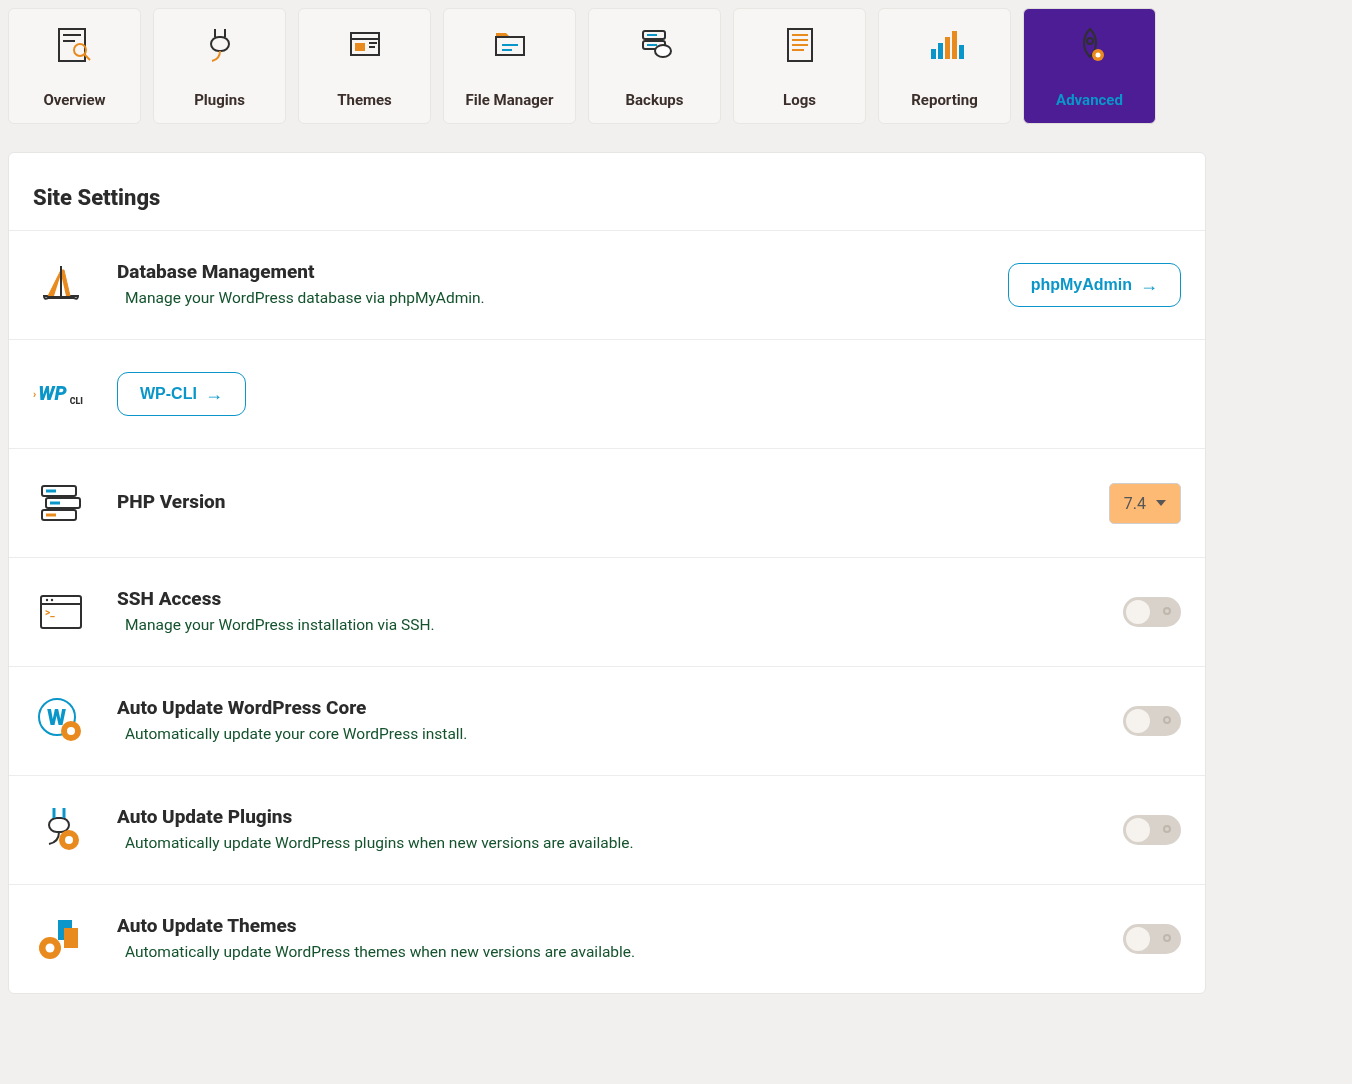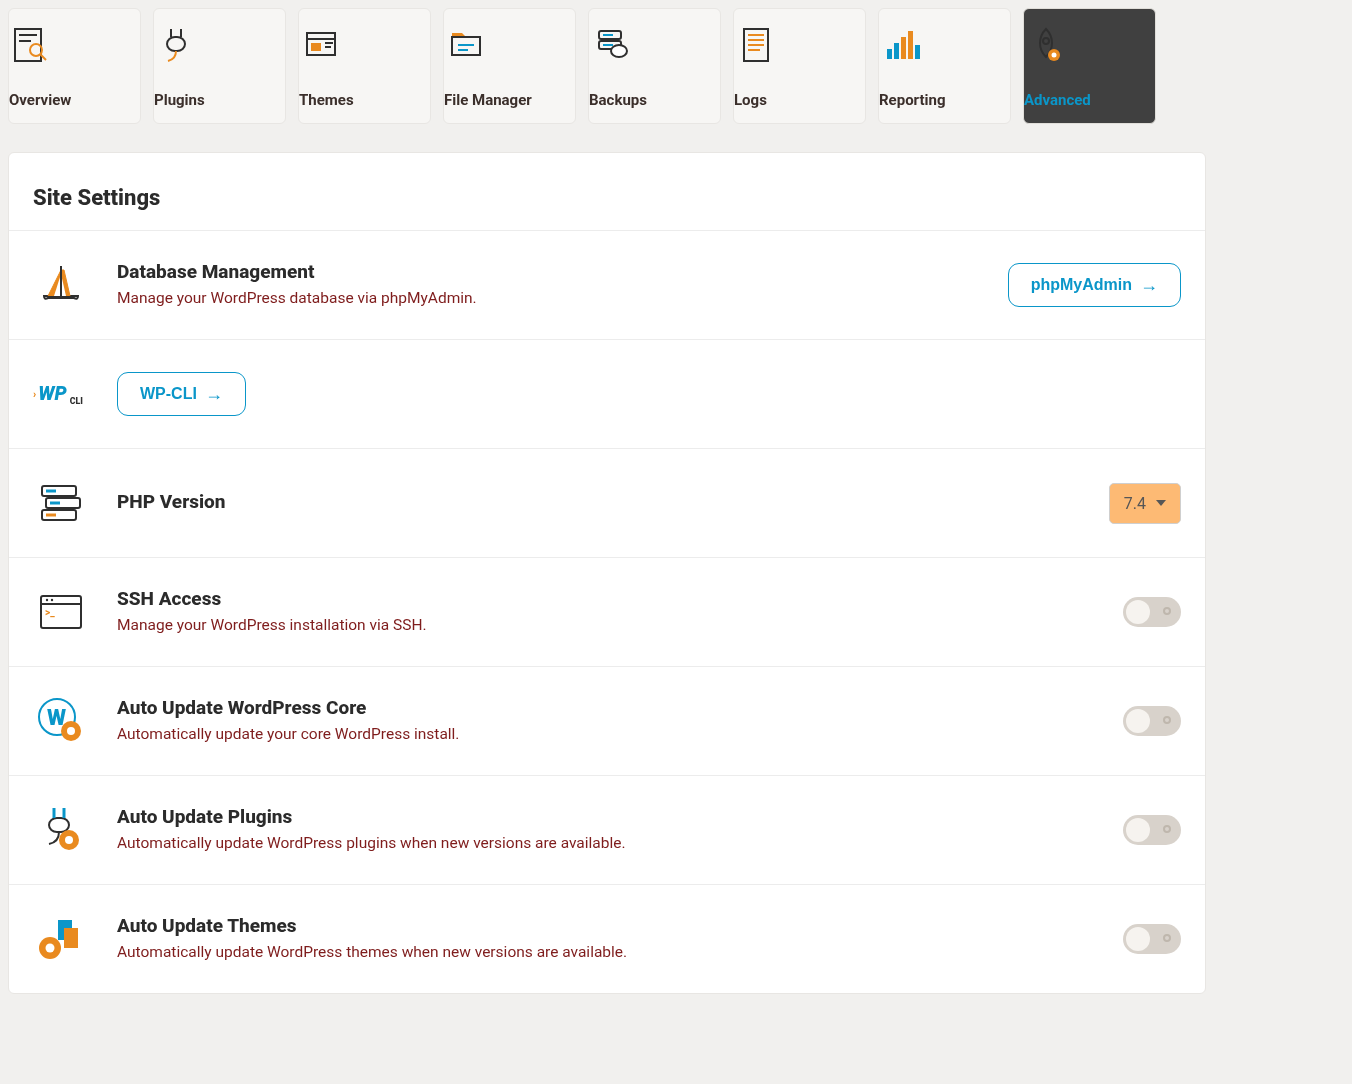--- a/index.html
+++ b/index.html
@@ -14,26 +14,27 @@
     gap: 12px;
   }
   .tab {
     background: #f7f6f4;
     border: 1px solid #e8e6e3;
     border-radius: 6px;
     width: 133px;
     height: 116px;
     display: flex;
     flex-direction: column;
+    align-items: center;
     justify-content: center;
     gap: 24px;
     cursor: pointer;
   }
   .tab.active {
-    background: #404040;
+    background: #4c1d95;
     border-color: #e0ded9;
   }
   .tab.active .tab-label { color: #0a96c9; }
   .tab-icon { width: 44px; height: 44px; display:flex; align-items:center; justify-content:center; }
   .tab-label {
     font-size: 15px;
     font-weight: 700;
     color: #3b2f2b;
   }
 
@@ -66,23 +67,24 @@
   }
   .row-text { flex: 1; }
   .row-title {
     font-size: 19px;
     font-weight: 800;
     color: #2b2b2b;
     margin-bottom: 4px;
   }
   .row-desc {
     font-size: 15.5px;
-    color: #7f1d1d;
+    color: #14532d;
     line-height: 1.5;
     max-width: 700px;
+    margin-left: 8px;
   }
   .row-action { flex-shrink: 0; }
 
   .btn-outline {
     display: inline-flex;
     align-items: center;
     gap: 8px;
     border: 1.5px solid #0a96c9;
     color: #0a96c9;
     background: #fff;

